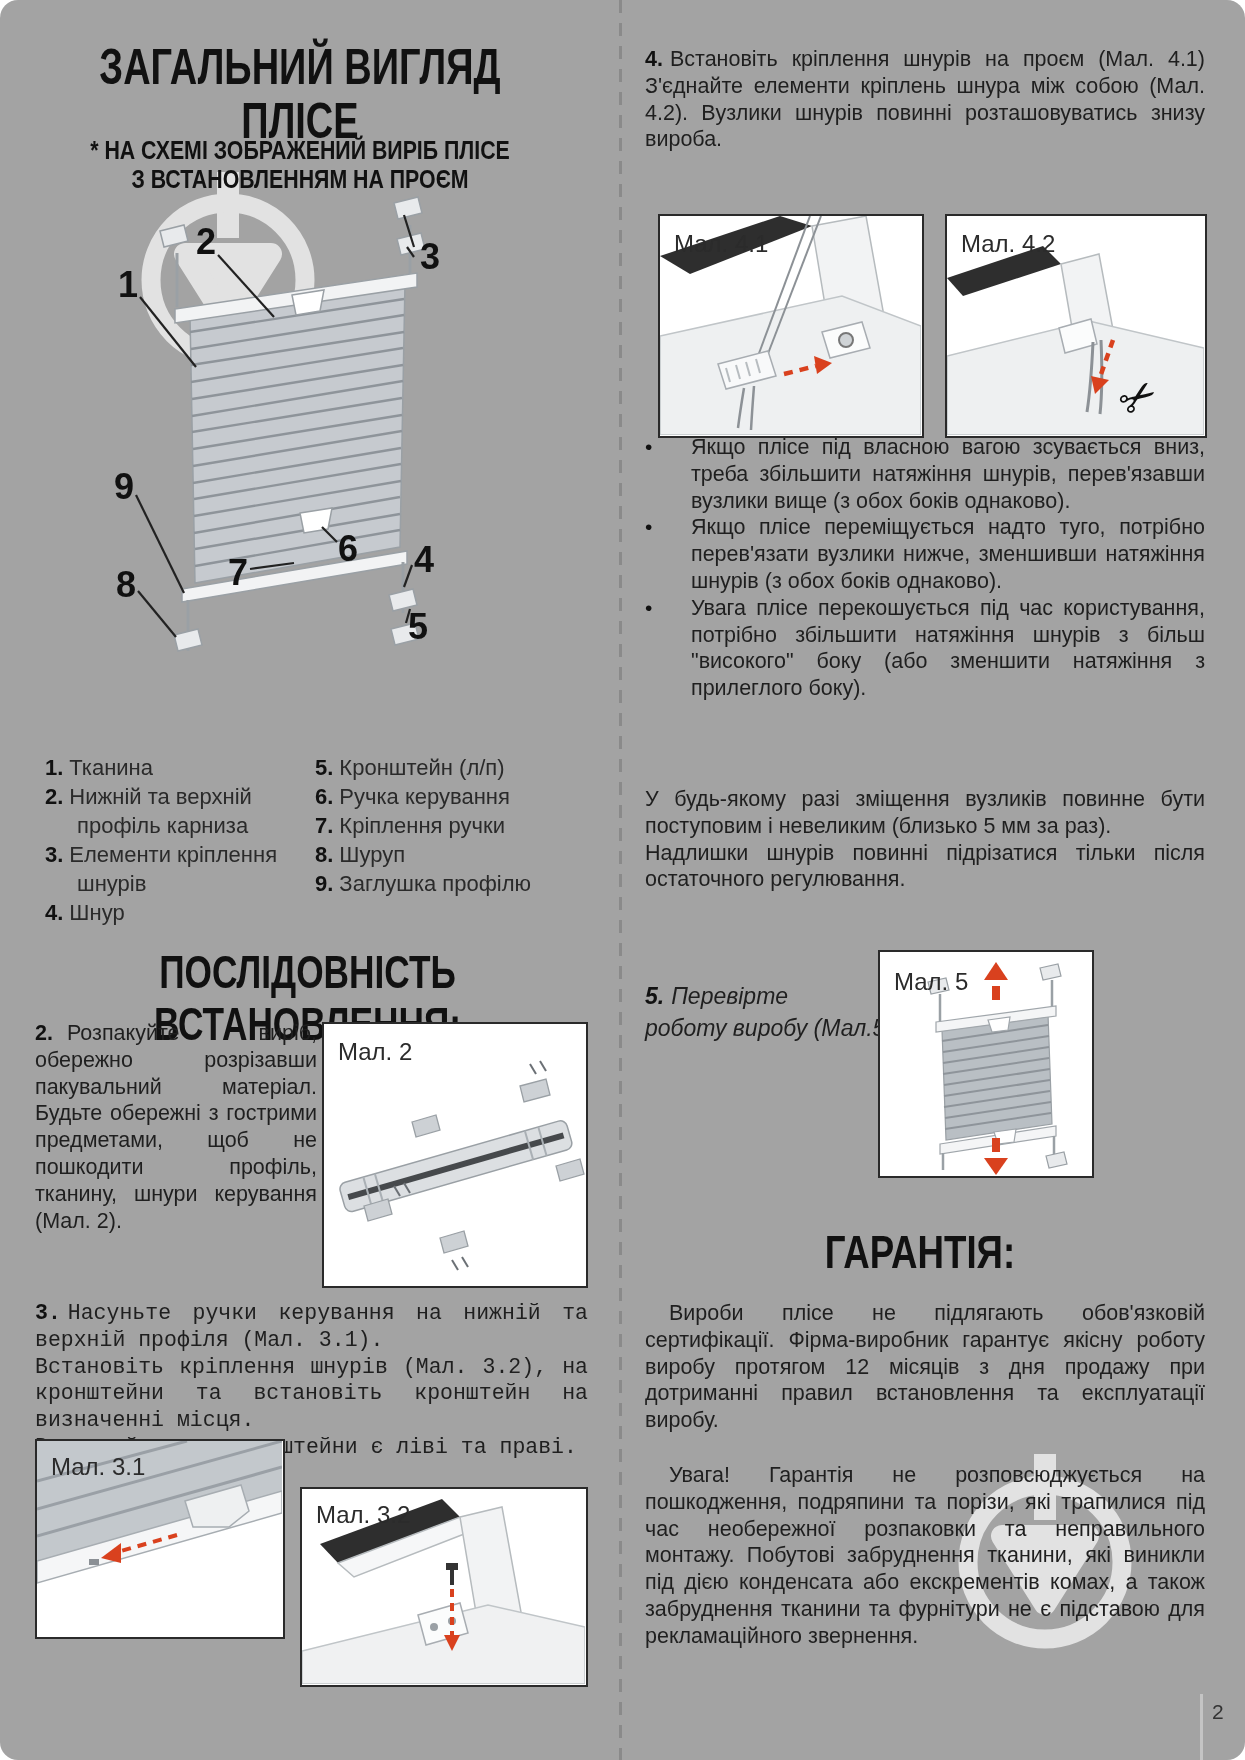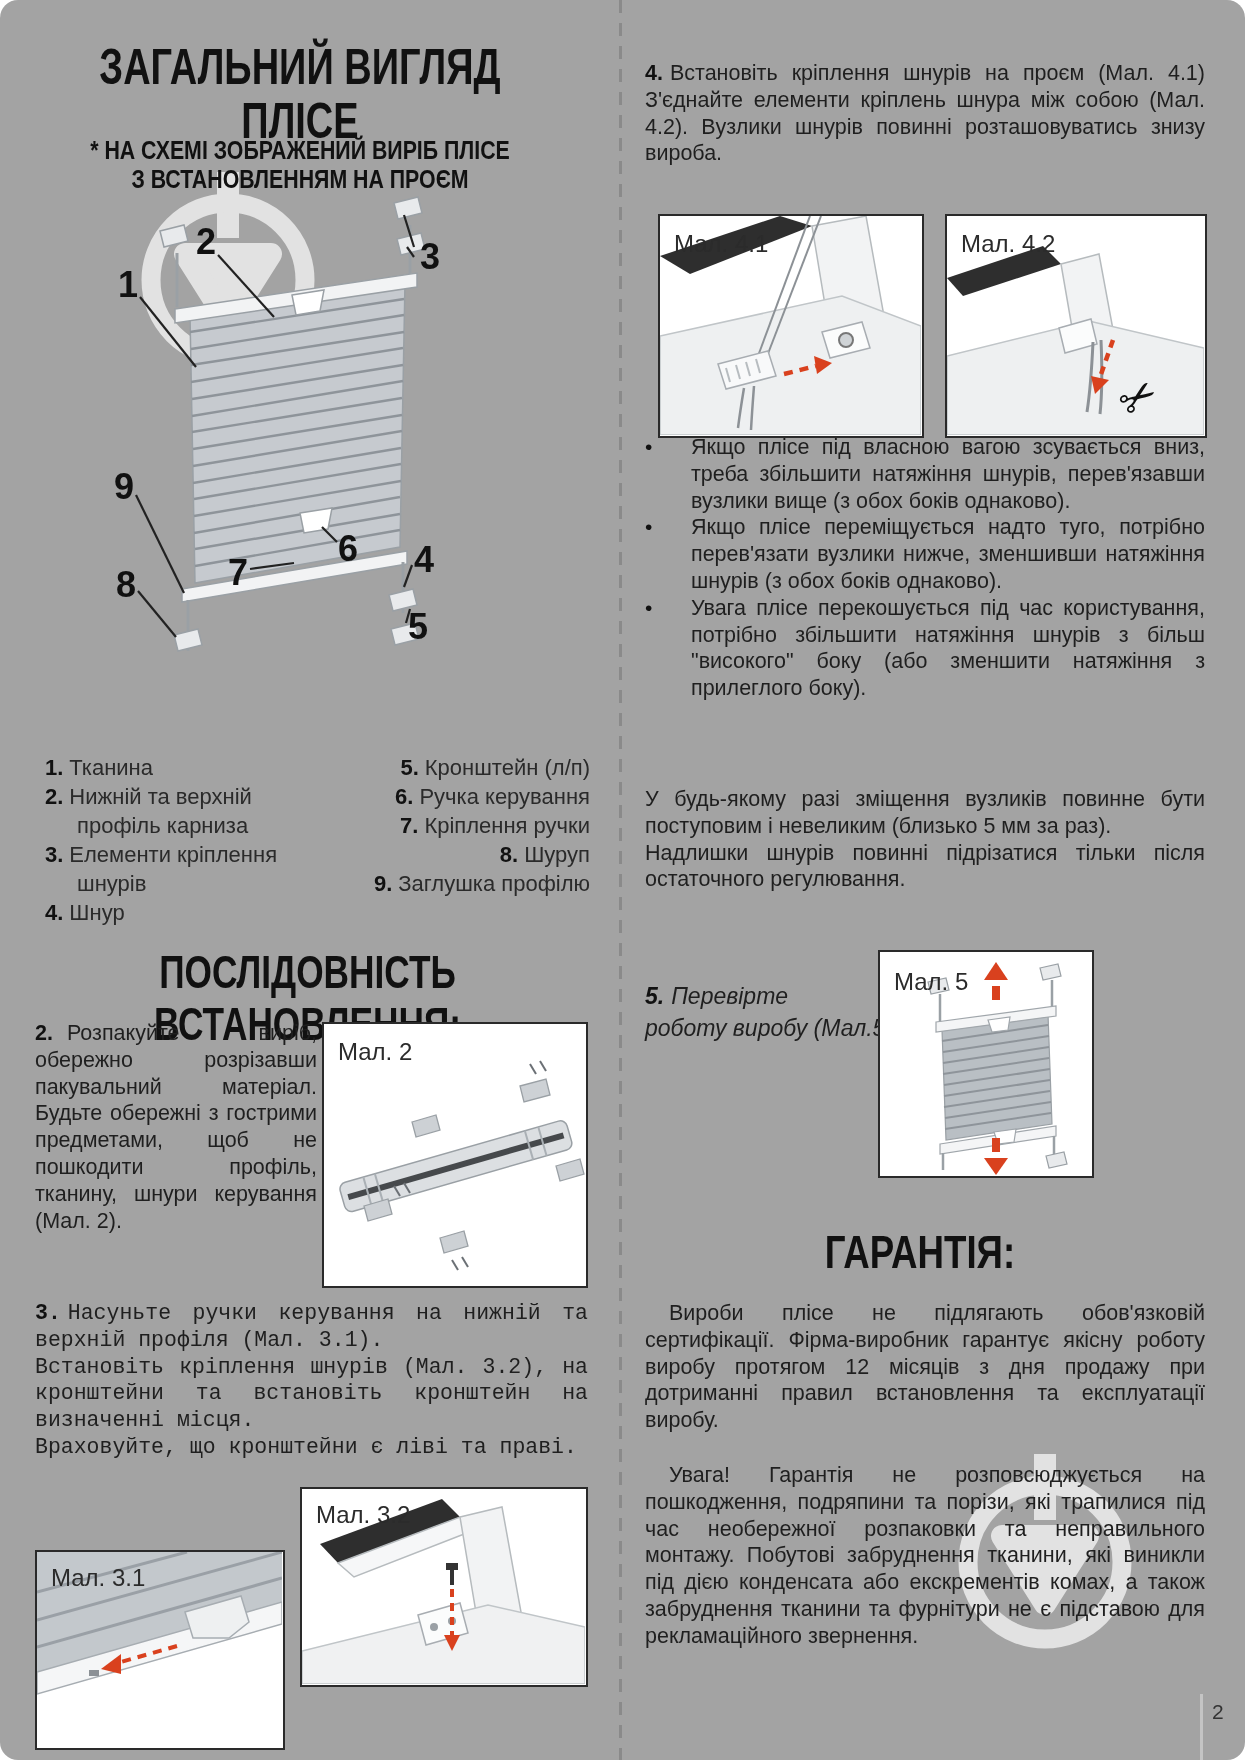--- a/index.html
+++ b/index.html
@@ -122,21 +122,21 @@
       <text class="callout" x="64" y="314" text-anchor="middle">9</text>
     </svg>
   </div>
 
   <div class="abs z1" style="left:45px;top:753px;width:262px;">
     <div class="legend-item"><span class="b">1.</span><span>Тканина</span></div>
     <div class="legend-item"><span class="b">2.</span><span>Нижній та верхній профіль карниза</span></div>
     <div class="legend-item"><span class="b">3.</span><span>Елементи кріплення шнурів</span></div>
     <div class="legend-item"><span class="b">4.</span><span>Шнур</span></div>
   </div>
-  <div class="abs z1" style="left:315px;top:753px;width:275px;text-align:right;">
+  <div class="abs z1" style="left:315px;top:753px;width:275px;">
     <div class="legend-item"><span class="b">5.</span><span>Кронштейн (л/п)</span></div>
     <div class="legend-item"><span class="b">6.</span><span>Ручка керування</span></div>
     <div class="legend-item"><span class="b">7.</span><span>Кріплення ручки</span></div>
     <div class="legend-item"><span class="b">8.</span><span>Шуруп</span></div>
     <div class="legend-item"><span class="b">9.</span><span>Заглушка профілю</span></div>
   </div>
 
   <div class="abs z1 cond" style="left:20px;top:946px;width:575px;font-size:47px;line-height:52px;transform:scaleX(0.75);">ПОСЛІДОВНІСТЬ ВСТАНОВЛЕННЯ:</div>
 
   <div class="abs z1 para" style="left:35px;top:1020px;width:282px;">
@@ -170,21 +170,21 @@
       <text class="figlabel" x="14" y="36">Мал. 2</text>
     </svg>
   </div>
 
   <div class="abs z1 para" style="left:35px;top:1300px;width:553px;font-family:Liberation Mono, monospace;">
     <div><span class="b num-gap-s">3.</span><span>Насуньте ручки керування на нижній та верхній профіля (Мал. 3.1).</span></div>
     <div>Встановіть кріплення шнурів (Мал. 3.2), на кронштейни та встановіть кронштейн на визначенні місця.</div>
     <div>Враховуйте, що кронштейни є ліві та праві.</div>
   </div>
 
-  <div class="figbox z1" style="left:35px;top:1550px;width:250px;height:200px;">
+  <div class="figbox z1" style="left:35px;top:1439px;width:250px;height:200px;">
     <svg width="245" height="195" viewBox="0 0 245 195">
       <polygon points="0,0 245,0 245,52 0,122" fill="#c3c8cc"></polygon>
       <g stroke="#9aa0a6" stroke-width="3">
         <line x1="0" y1="95" x2="245" y2="26"></line>
         <line x1="0" y1="68" x2="245" y2="0"></line>
         <line x1="0" y1="40" x2="150" y2="0"></line>
       </g>
       <polygon points="0,120 245,50 245,72 0,142" fill="#f5f6f7" stroke="#a7adb2" stroke-width="1.5"></polygon>
       <polygon points="148,60 204,44 212,70 192,86 156,86" fill="#eef0f1" stroke="#a7adb2" stroke-width="1.5"></polygon>
       <rect x="52" y="118" width="10" height="6" fill="#8b9095"></rect>
@@ -205,21 +205,21 @@
       <circle cx="132" cy="138" r="4" fill="#9aa0a5"></circle>
         <circle cx="150" cy="132" r="4" fill="#9aa0a5"></circle>
       <rect x="144" y="74" width="12" height="7" fill="#333"></rect>
       <line x1="150" y1="81" x2="150" y2="96" stroke="#333" stroke-width="4"></line>
       <line x1="150" y1="100" x2="150" y2="148" stroke="#d9411e" stroke-width="4" stroke-dasharray="8 6"></line>
       <polygon points="142,146 158,146 150,162" fill="#d9411e"></polygon>
       <text class="figlabel" x="14" y="34">Мал. 3.2</text>
     </svg>
   </div>
 
-  <div class="abs z1 para" style="left:645px;top:60px;width:560px;">
+  <div class="abs z1 para" style="left:645px;top:46px;width:560px;">
     <span class="b num-gap-s">4.</span><span>Встановіть кріплення шнурів на проєм (Мал. 4.1) З'єднайте елементи кріплень шнура між собою (Мал. 4.2). Вузлики шнурів повинні розташовуватись знизу вироба.</span>
   </div>
 
   <div class="figbox z1" style="left:658px;top:214px;width:266px;height:224px;">
     <svg width="261" height="219" viewBox="0 0 261 219">
       <polygon points="0,40 120,0 152,10 30,58" fill="#2e2e2e"></polygon>
       <polygon points="152,10 206,0 238,178 182,192" fill="#f2f3f4" stroke="#b6bbbe" stroke-width="1.5"></polygon>
       <polygon points="0,120 182,80 261,110 261,219 0,219" fill="#eef0f1" stroke="#c0c5c8" stroke-width="1.5"></polygon>
       <line x1="150" y1="0" x2="95" y2="148" stroke="#8c9196" stroke-width="2"></line>
       <line x1="161" y1="0" x2="104" y2="148" stroke="#8c9196" stroke-width="2"></line>

